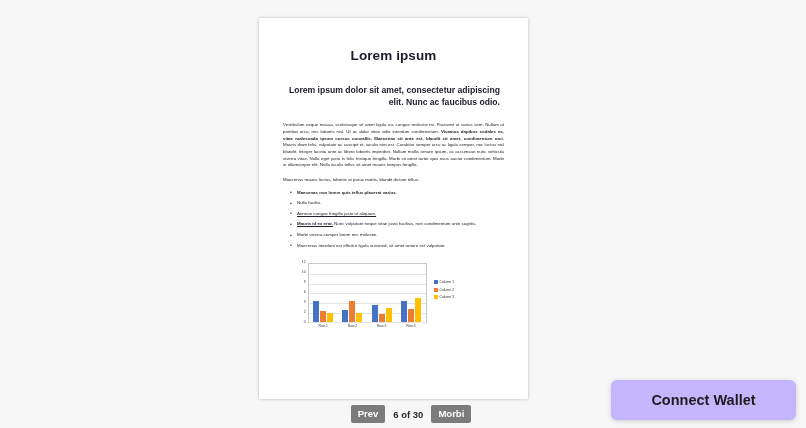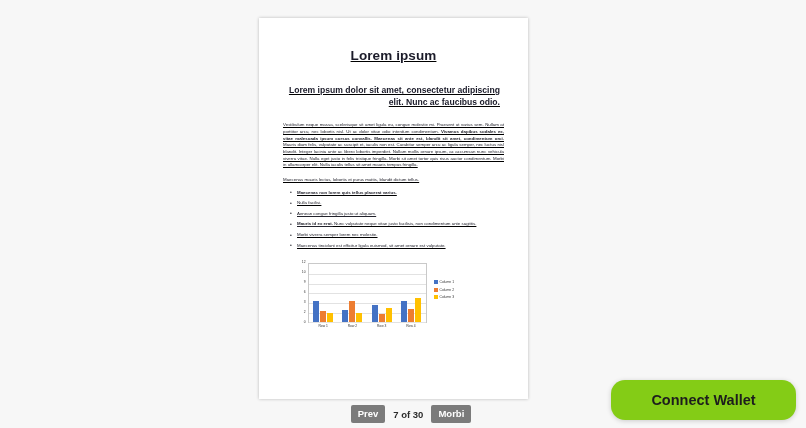--- a/index.html
+++ b/index.html
@@ -16,21 +16,20 @@
   }
   .page-wrap {
     position: absolute;
     left: 259px;
     top: 18px;
     width: 269px;
     height: 381px;
     background: #ffffff;
     box-shadow: 0 0 3px rgba(0,0,0,0.25);
     overflow: hidden;
-    text-decoration: underline;
   }
   .doc-inner {
     padding: 0 24px;
     box-sizing: border-box;
     width: 100%;
   }
   .doc-title {
     text-align: center;
     font-size: 13.5px;
     font-weight: bold;
@@ -212,22 +211,22 @@
     font-size: 9.5px;
     color: #2b2b2b;
     font-weight: bold;
   }
   .connect-wallet {
     position: absolute;
     right: 10px;
     bottom: 8px;
     width: 185px;
     height: 40px;
-    background: #84cc16;
-    border-radius: 14px;
+    background: #c4b5fd;
+    border-radius: 6px;
     box-shadow: 0 1px 5px rgba(0,0,0,0.18);
     display: flex;
     align-items: center;
     justify-content: center;
     font-size: 14.5px;
     font-weight: bold;
     color: #1d1d1d;
     cursor: pointer;
   }
 </style>
@@ -311,17 +310,17 @@
             <span class="legend-swatch" style="background: rgb(255, 192, 0);"></span>
             <span>Column 3</span>
           </div>
         </div>
     </div>
   </div>
 </div>
 
 <div class="pager">
   <button class="pager-btn">Prev</button>
-  <span class="pager-status">7 of 30</span>
+  <span class="pager-status">6 of 30</span>
   <button class="pager-btn">Morbi</button>
 </div>
 
 <div class="connect-wallet">Connect Wallet</div>
 
 </body></html>

